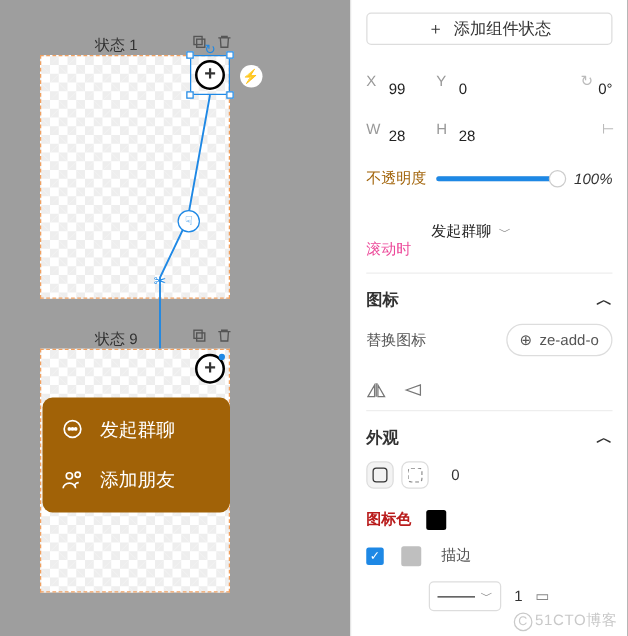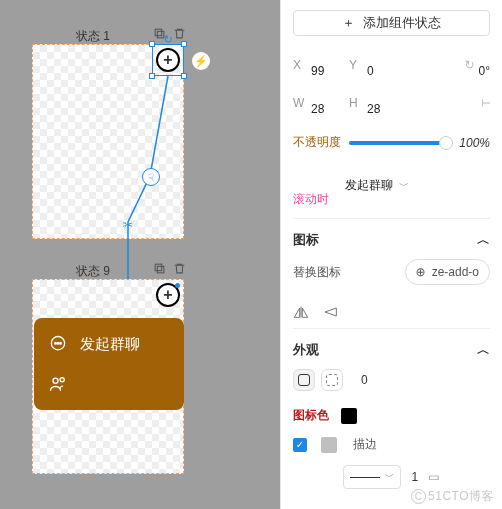--- a/index.html
+++ b/index.html
@@ -126,20 +126,21 @@
     </div>
     <div class="row">
       <span class="ic">
         <svg width="20" height="20" viewBox="0 0 24 24" fill="none" stroke="#fff" stroke-width="1.6">
             <circle cx="9" cy="8" r="3"></circle>
             <path d="M3 20c0-3 3-5 6-5s6 2 6 5"></path>
             <circle cx="17" cy="7" r="2.5"></circle>
             <path d="M14 18c0-2 2-3.5 4-3.5"></path>
           </svg>
       </span>
+      <span>添加朋友</span>
     </div>
   </div>
 </div>
 
 <div class="panel">
 
   <div class="add-state">
     <span>＋</span>
     <span>添加组件状态</span>
   </div>

